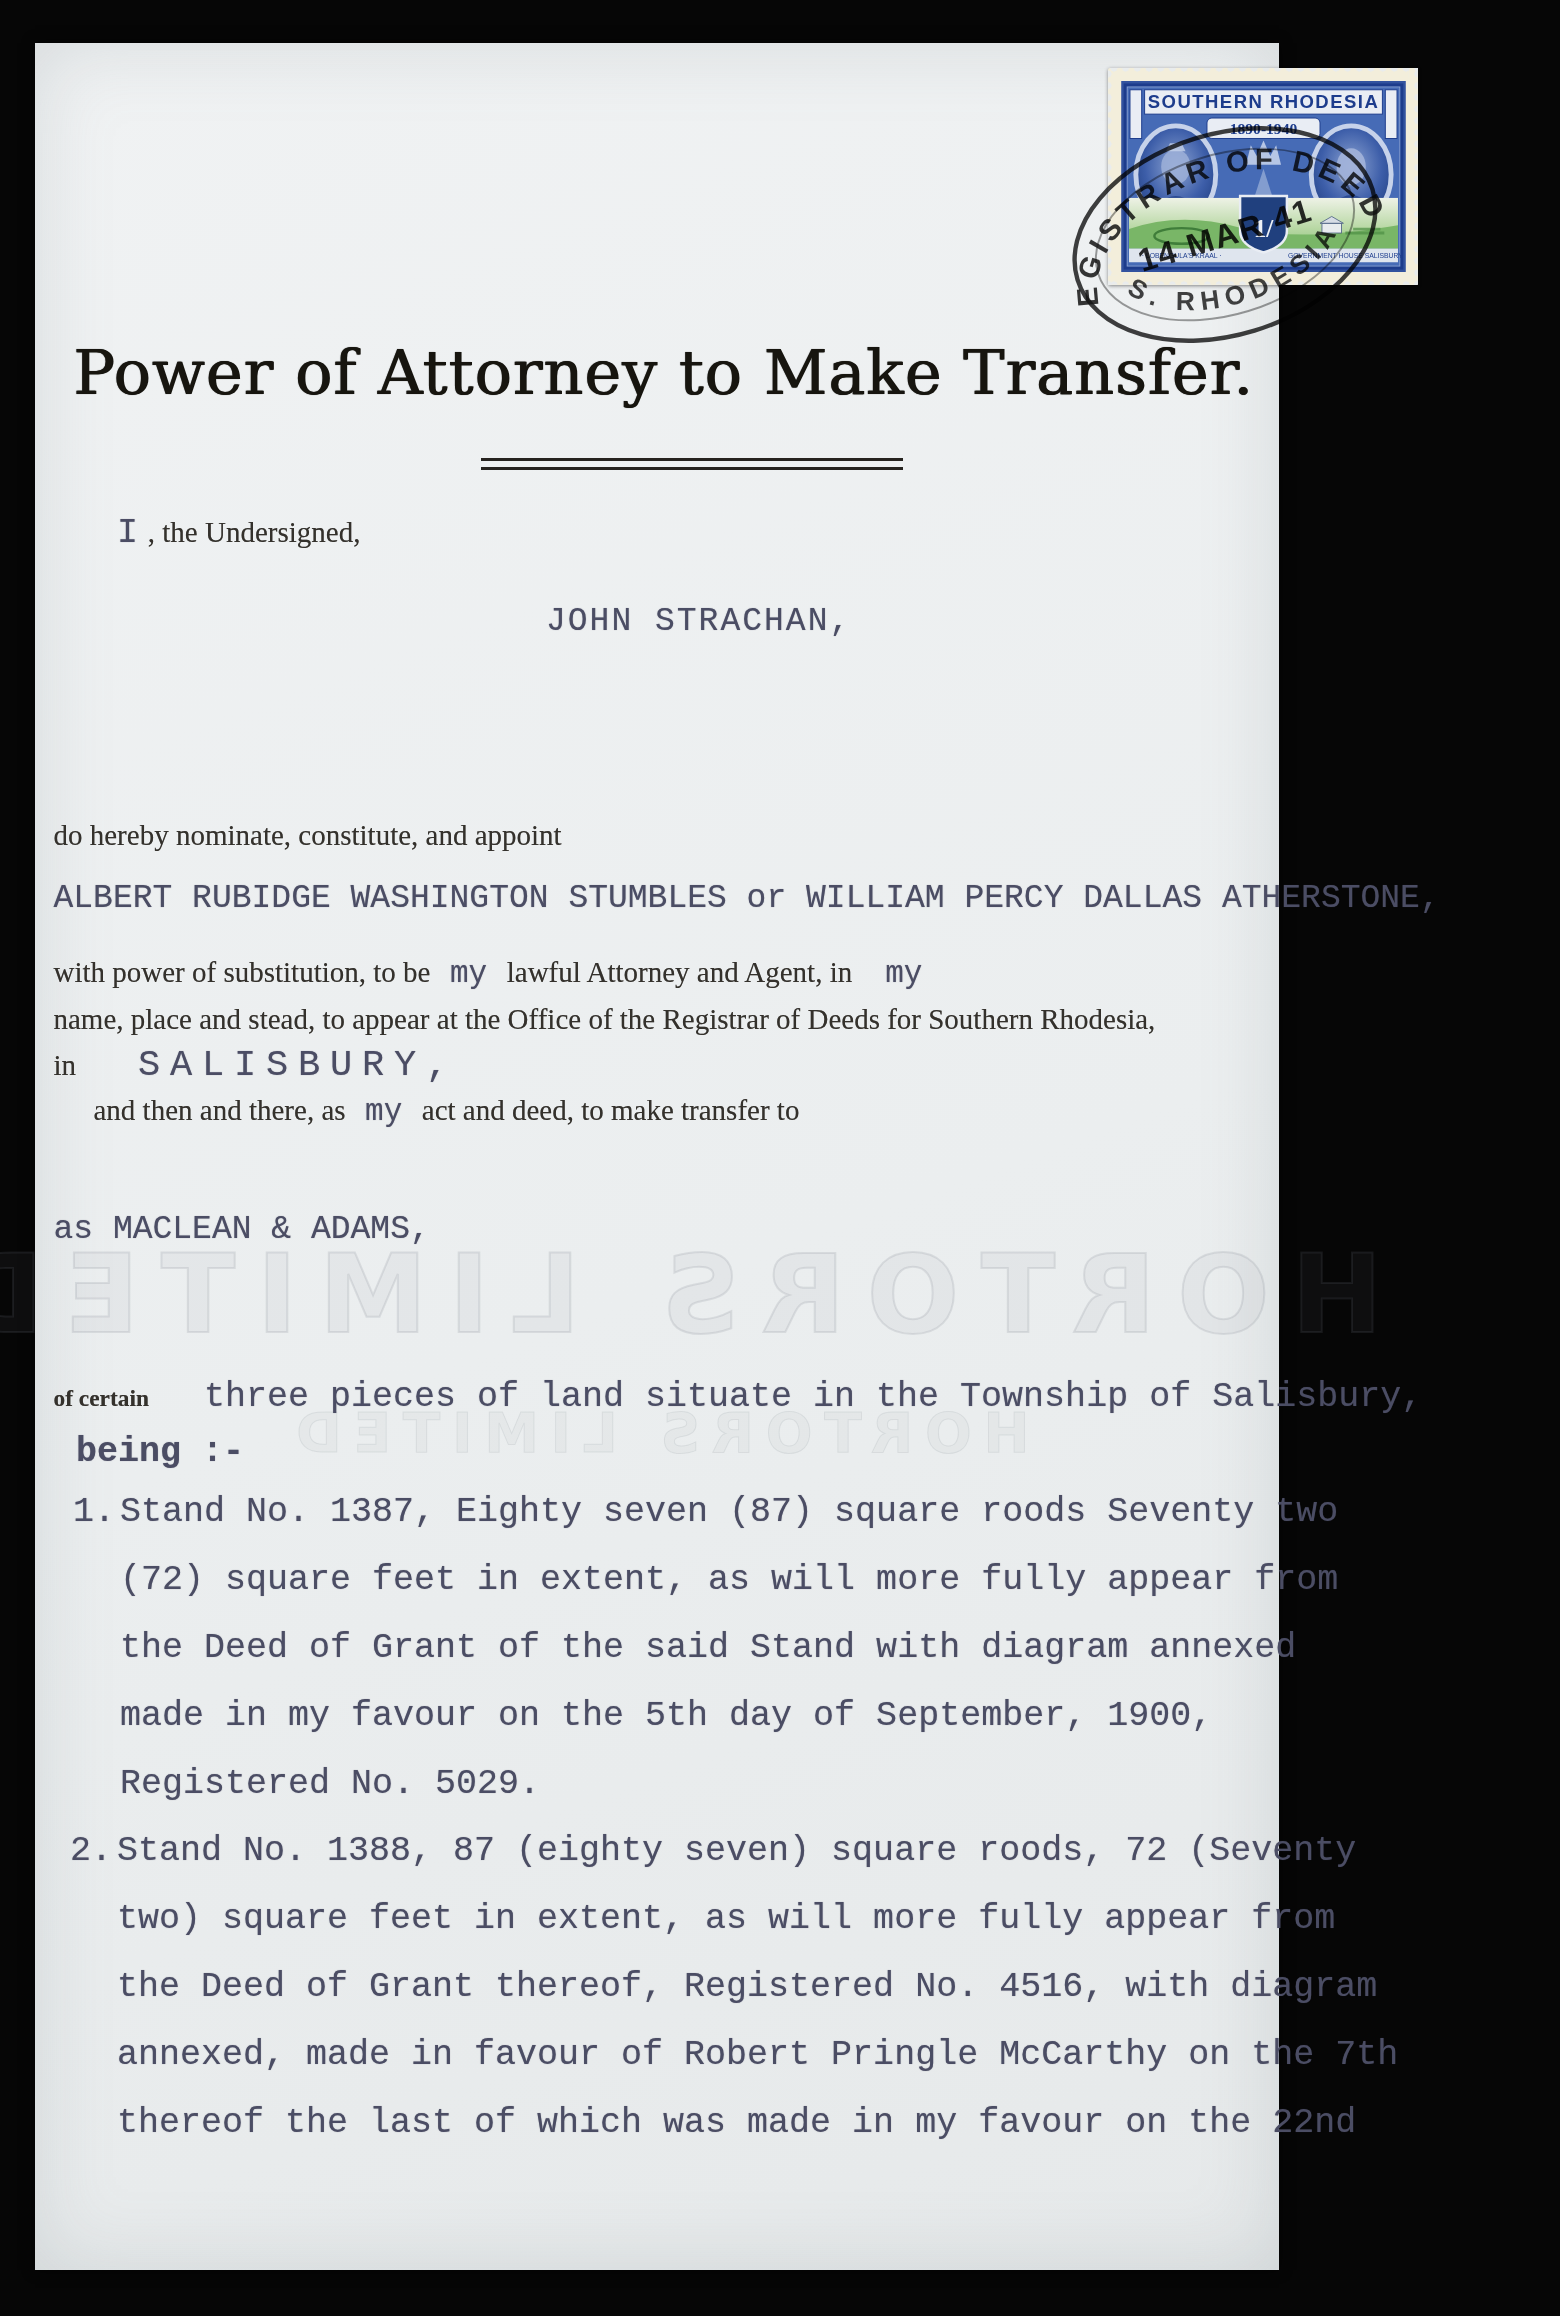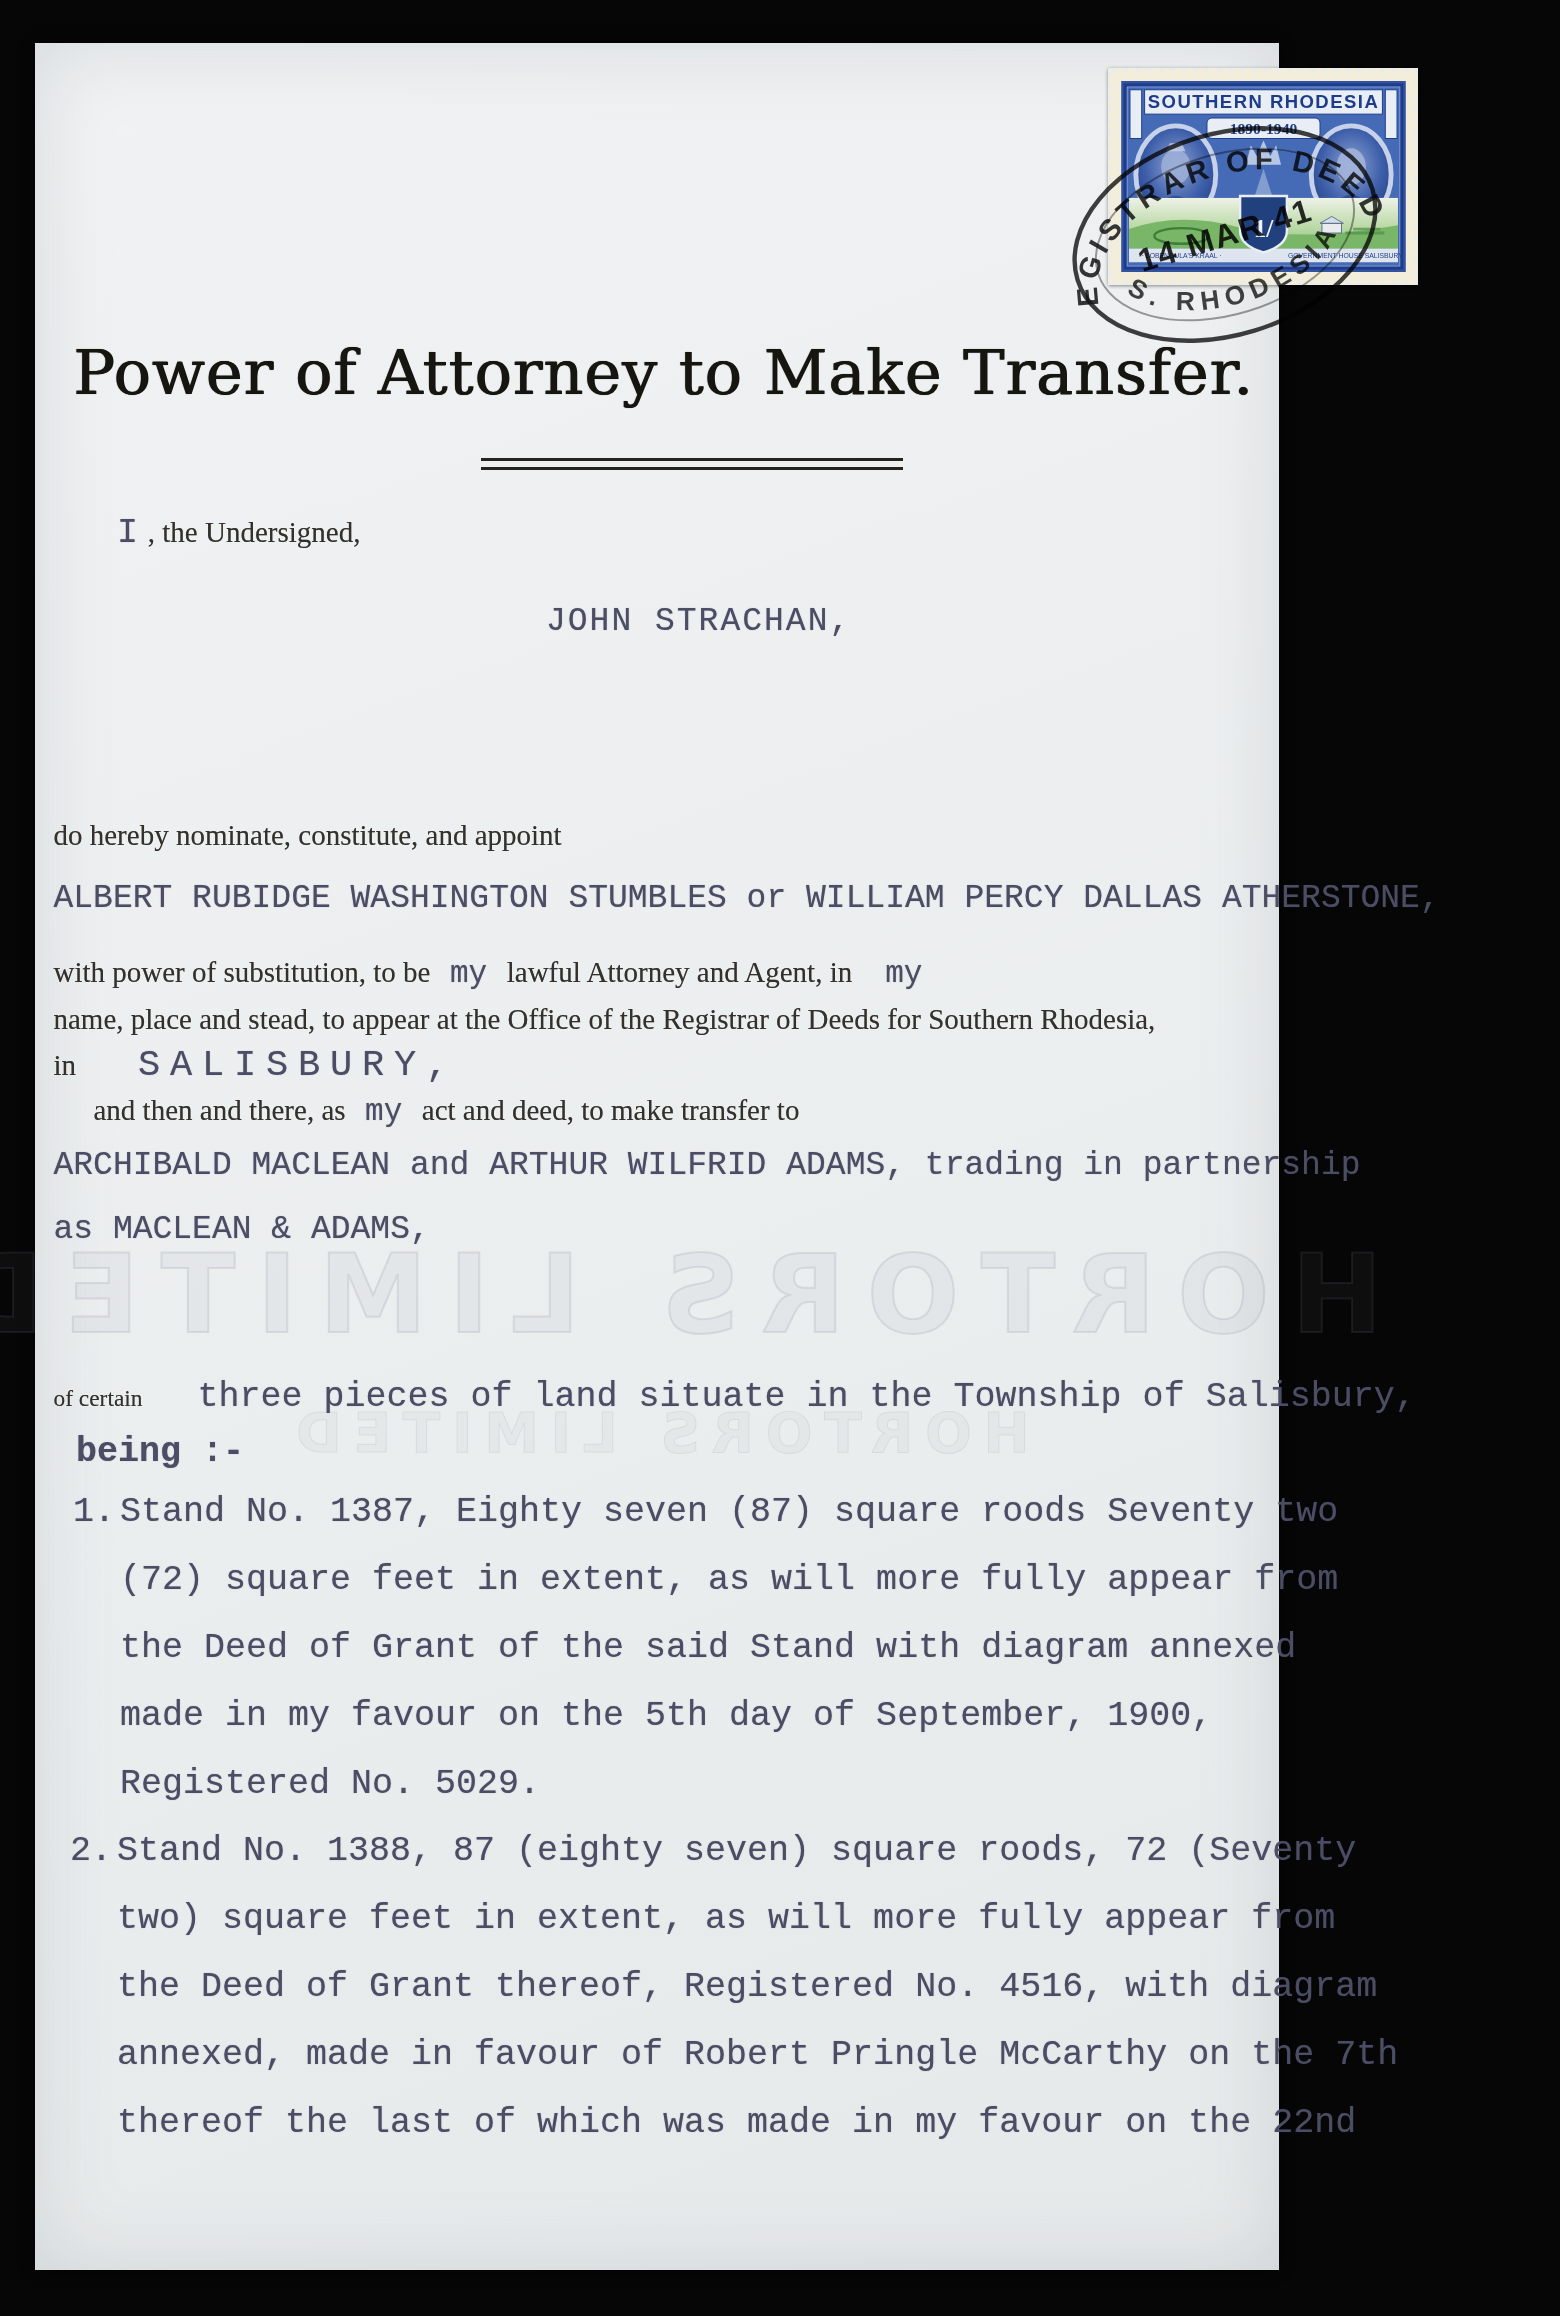--- a/index.html
+++ b/index.html
@@ -12,21 +12,21 @@
     position:absolute; left:35px; top:43px; width:1244px; height:2227px;
     background:linear-gradient(160deg,#f0f2f3 0%, #ebeeef 55%, #e6e9ea 100%);
     box-shadow: inset 0 0 78px rgba(125,135,140,.22), 0 0 11.7px rgba(0,0,0,.6);
   }
   .abs { position:absolute; }
   .serif {
     font-family:"Liberation Serif","DejaVu Serif",serif;
     font-size:29px; color:#34312c; text-shadow:0 0 0.6px rgba(20,18,15,.4);
     white-space:nowrap;
   }
-  .serif-sm { font-size:23.4px; font-weight:normal; }
+  .serif-sm { font-size:23.4px; font-weight:bold; }
   .typed {
     font-family:"Liberation Mono","DejaVu Sans Mono",monospace;
     color:#4b4d64; text-shadow:0 0 1px rgba(75,77,100,.5);
     white-space:nowrap;
   }
   .t34 { font-size:33px; }
   .t36 { font-size:35px; }
   .t-inline { margin:0 19.5px; font-size:31px; }
   .doc-title {
     font-family:"DejaVu Serif","Liberation Serif",serif;
@@ -177,21 +177,20 @@
     <div class="abs serif" style="left:18.5px; top:960px;">name, place and stead, to appear at the Office of the Registrar of Deeds for Southern Rhodesia,</div>
 
     <div class="abs" style="left:18.5px; top:1001px;">
       <span class="serif">in</span><span class="typed" style="margin-left:62px; font-size:37px; letter-spacing:9.8px;">SALISBURY,</span>
     </div>
 
     <div class="abs" style="left:18.5px; top:1051px;margin-left:40px;">
       <span class="serif">and then and there, as</span><span class="typed t-inline">my</span><span class="serif">act and deed, to make transfer to</span>
     </div>
 
-    <div class="abs typed t34" style="left:18.5px; top:1104px;">ARCHIBALD MACLEAN and ARTHUR WILFRID ADAMS, trading in partnership</div>
     <div class="abs typed t34" style="left:18.5px; top:1168px;">as MACLEAN &amp; ADAMS,</div>
 
     <div class="abs watermark wm-big" style="top:1188px;">HORTORS LIMITED</div>
     <div class="abs watermark wm-small" style="top:1358px;">HORTORS LIMITED</div>
 
     <div class="abs" style="left:18.5px; top:1334px;">
       <span class="serif serif-sm">of certain</span><span class="typed t36" style="margin-left:55px;">three pieces of land situate in the Township of Salisbury,</span>
     </div>
 
     <div class="abs typed t36" style="left:41px; top:1389px;font-weight:bold;">being :-</div>

